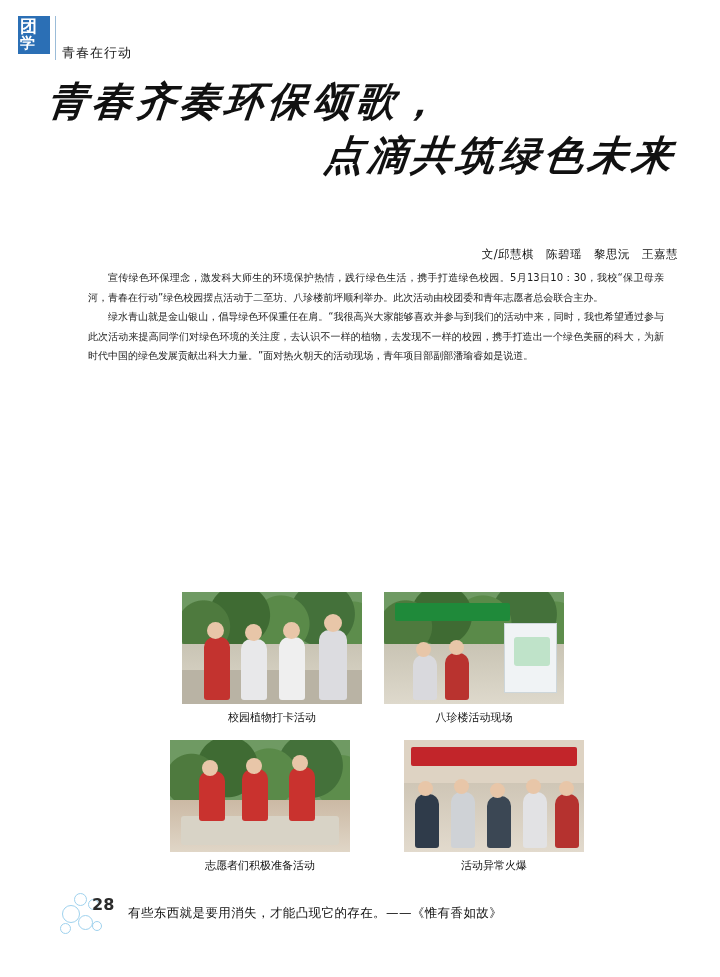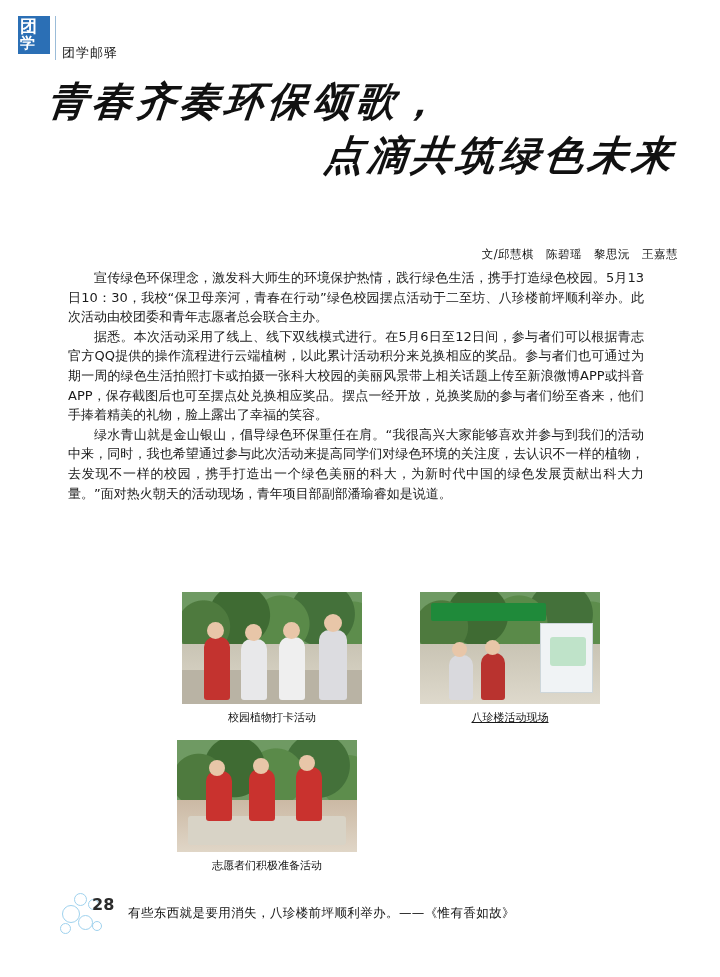--- a/index.html
+++ b/index.html
@@ -125,25 +125,25 @@
     font-size: 11.5px;
     color: #111;
     letter-spacing: 0.5px;
   }
   .byline.l1 { top: 247px; }
   .byline.l2 { top: 249px; }
 
   
   .body-text {
     position: absolute;
-    left: 68px;
+    left: 88px;
     top: 268px;
     width: 576px;
     font-family: "DejaVu Sans", sans-serif;
-    font-size: 13px;
+    font-size: 10px;
     line-height: 19.6px;
     color: #1a1a1a;
     text-align: justify;
   }
   .body-text p {
     margin: 0 0 0 0;
     text-indent: 2em;
   }
 
   
@@ -170,22 +170,22 @@
     margin-top: 6px;
     text-align: center;
     font-family: "DejaVu Sans", sans-serif;
     font-size: 11px;
     color: #111;
     white-space: nowrap;
   }
 
   
   .p1 { left: 182px; top: 0px; }
-  .p2 { left: 420px; top: 0px; text-decoration: underline; }
-  .p3 { left: 177px; top: 148px; }
+  .p2 { left: 384px; top: 0px; }
+  .p3 { left: 170px; top: 148px; }
   .p4 { left: 404px; top: 148px; }
 
   
   .sky { position: absolute; left: 0; top: 0; width: 100%; height: 46%; background: linear-gradient(#cfe0e8, #e5eef1); }
   .trees { position: absolute; left: 0; top: 0; width: 100%; height: 52%; background:
       radial-gradient(circle at 12% 60%, #4e7a3e 0 26px, transparent 27px),
       radial-gradient(circle at 32% 40%, #3f6b33 0 30px, transparent 31px),
       radial-gradient(circle at 55% 55%, #5a8a49 0 28px, transparent 29px),
       radial-gradient(circle at 78% 38%, #44713a 0 32px, transparent 33px),
       radial-gradient(circle at 95% 62%, #5d8d4c 0 26px, transparent 27px),
@@ -243,33 +243,32 @@
 <body>
 
 <div class="page">
 
   <div class="masthead">
     <div class="logo-box">
       <span>团</span>
       <span class="l2">学</span>
     </div>
     <div class="masthead-divider"></div>
-    <div class="masthead-name">团学邮驿</div>
+    <div class="masthead-name">青春在行动</div>
   </div>
 
   <div class="title-block">
     <div class="title-line1">青春齐奏环保颂歌，</div>
     <div class="title-line2">点滴共筑绿色未来</div>
   </div>
 
   <div class="byline l1">文/邱慧棋　陈碧瑶　黎思沅　王嘉慧</div>
 
   <div class="body-text">
     <p>宣传绿色环保理念，激发科大师生的环境保护热情，践行绿色生活，携手打造绿色校园。5月13日10：30，我校“保卫母亲河，青春在行动”绿色校园摆点活动于二至坊、八珍楼前坪顺利举办。此次活动由校团委和青年志愿者总会联合主办。</p>
-    <p>据悉。本次活动采用了线上、线下双线模式进行。在5月6日至12日间，参与者们可以根据青志官方QQ提供的操作流程进行云端植树，以此累计活动积分来兑换相应的奖品。参与者们也可通过为期一周的绿色生活拍照打卡或拍摄一张科大校园的美丽风景带上相关话题上传至新浪微博APP或抖音APP，保存截图后也可至摆点处兑换相应奖品。摆点一经开放，兑换奖励的参与者们纷至沓来，他们手捧着精美的礼物，脸上露出了幸福的笑容。</p>
     <p>绿水青山就是金山银山，倡导绿色环保重任在肩。“我很高兴大家能够喜欢并参与到我们的活动中来，同时，我也希望通过参与此次活动来提高同学们对绿色环境的关注度，去认识不一样的植物，去发现不一样的校园，携手打造出一个绿色美丽的科大，为新时代中国的绿色发展贡献出科大力量。”面对热火朝天的活动现场，青年项目部副部潘瑜睿如是说道。</p>
   </div>
 
   <div class="photos">
 
     <div class="photo-cell p1">
       <div class="photo-frame">
         <div class="trees"></div>
         <div class="ground"></div>
         <div class="pavement"></div>
@@ -308,29 +307,47 @@
         <div class="person" style="left:16%;bottom:28%;width:26px;height:44%;background:#c9322e;"></div>
         <div class="head" style="left:18%;bottom:68%;width:16px;height:16px;"></div>
         <div class="person" style="left:40%;bottom:28%;width:26px;height:46%;background:#c9322e;"></div>
         <div class="head" style="left:42%;bottom:70%;width:16px;height:16px;"></div>
         <div class="person" style="left:66%;bottom:28%;width:26px;height:48%;background:#c9322e;"></div>
         <div class="head" style="left:68%;bottom:72%;width:16px;height:16px;"></div>
       </div>
       <div class="caption">志愿者们积极准备活动</div>
     </div>
 
+    <div class="photo-cell p4">
+      <div class="photo-frame">
+        <div class="sky" style="background:#ded3c3;height:40%;"></div>
+        <div class="ground" style="height:62%;background:linear-gradient(#cfc6b6,#e2dacd);"></div>
+        <div class="banner-red"></div>
+        <div class="person" style="left:6%;width:24px;height:48%;background:#2f3b4a;"></div>
+        <div class="head" style="left:8%;bottom:50%;width:15px;height:15px;"></div>
+        <div class="person" style="left:26%;width:24px;height:50%;background:#cfd2d6;"></div>
+        <div class="head" style="left:28%;bottom:52%;width:15px;height:15px;"></div>
+        <div class="person" style="left:46%;width:24px;height:46%;background:#3b4754;"></div>
+        <div class="head" style="left:48%;bottom:48%;width:15px;height:15px;"></div>
+        <div class="person" style="left:66%;width:24px;height:50%;background:#e2e2e4;"></div>
+        <div class="head" style="left:68%;bottom:52%;width:15px;height:15px;"></div>
+        <div class="person" style="left:84%;width:24px;height:48%;background:#b5322f;"></div>
+        <div class="head" style="left:86%;bottom:50%;width:15px;height:15px;"></div>
+      </div>
+      <div class="caption">活动异常火爆</div>
+    </div>
 
   </div>
 
   <div class="footer">
     <div class="bubbles">
       <div class="bub" style="left:2px;top:12px;width:16px;height:16px;"></div>
       <div class="bub" style="left:14px;top:0px;width:11px;height:11px;"></div>
       <div class="bub" style="left:0px;top:30px;width:9px;height:9px;"></div>
       <div class="bub" style="left:18px;top:22px;width:13px;height:13px;"></div>
       <div class="bub" style="left:28px;top:6px;width:9px;height:9px;"></div>
       <div class="bub" style="left:32px;top:28px;width:8px;height:8px;"></div>
     </div>
     <div class="page-num">28</div>
-    <div class="footer-quote">有些东西就是要用消失，八珍楼前坪顺利举办。——《惟有香如故》</div>
+    <div class="footer-quote">有些东西就是要用消失，才能凸现它的存在。——《惟有香如故》</div>
   </div>
 
 </div>
 
 </body></html>

